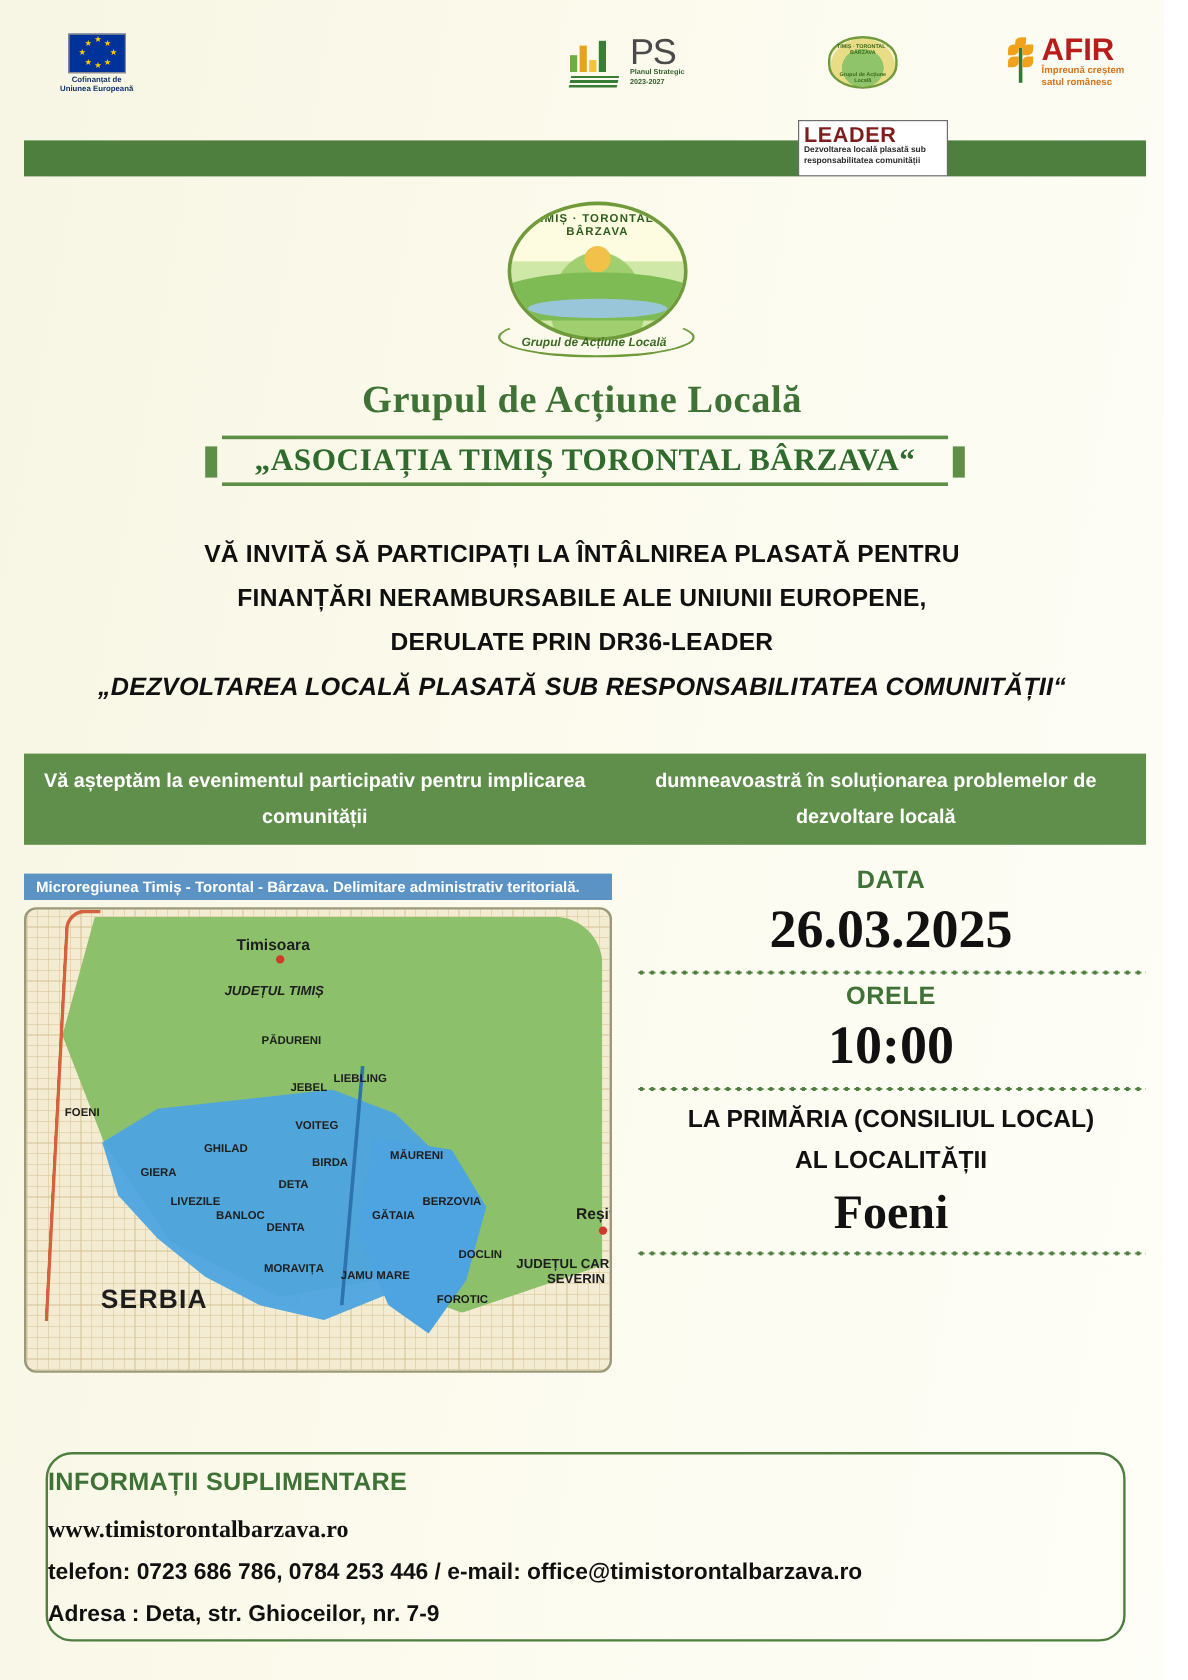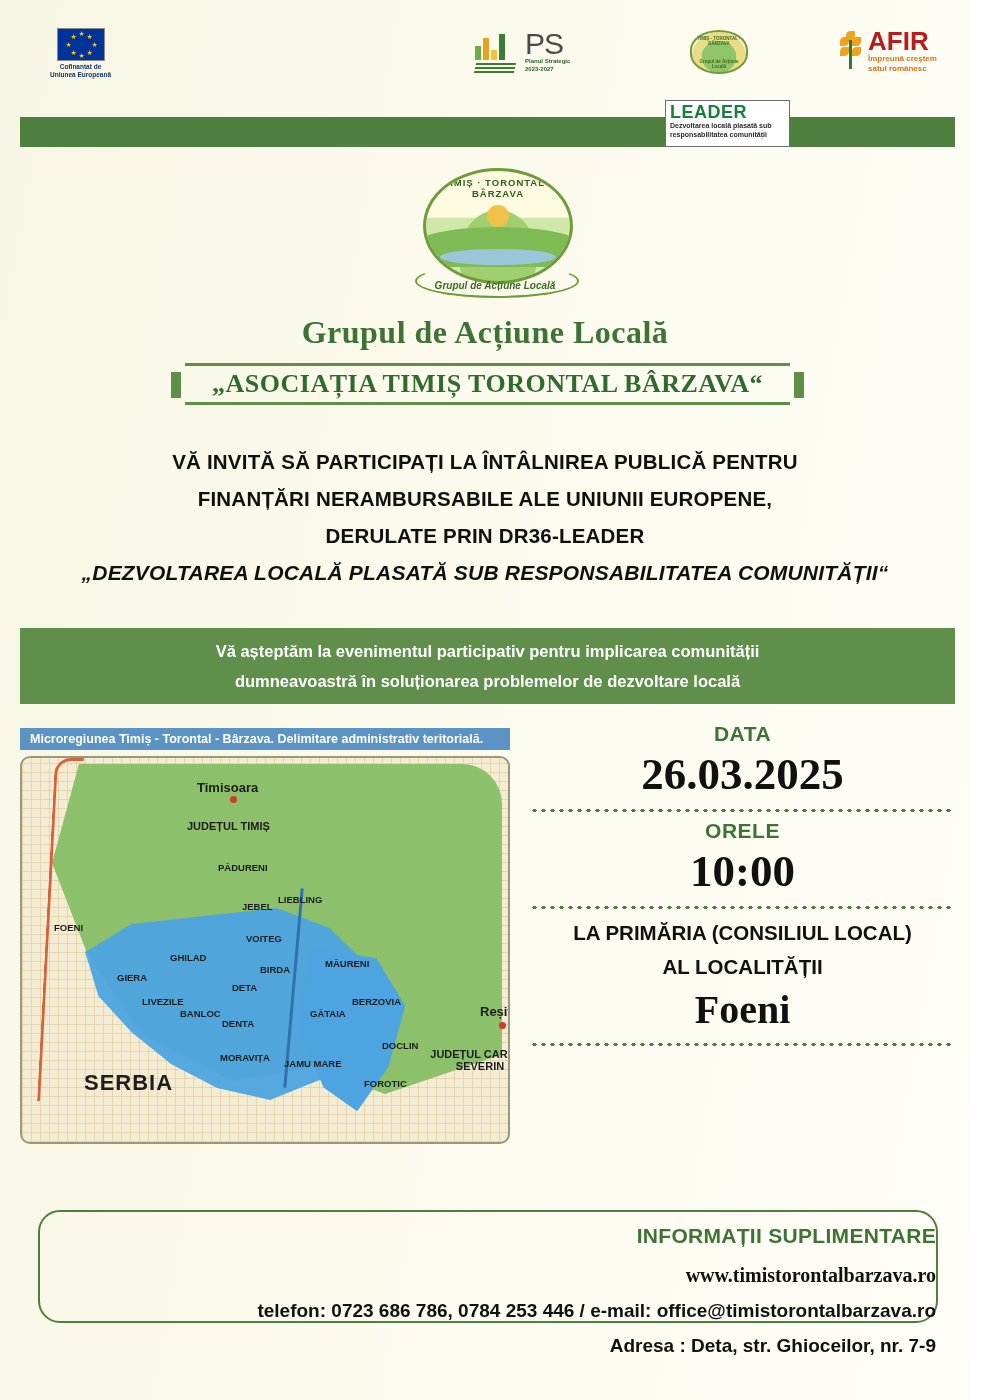--- a/index.html
+++ b/index.html
@@ -193,21 +193,21 @@
     left: 665px; top: 100px;
     width: 125px; height: 47px;
     background: #ffffff;
     border: 1px solid #6d6d6d;
     box-sizing: border-box;
     padding: 2px 4px;
   }
   .leader-title {
     font-size: 18px;
     font-weight: bold;
-    color: #15803d;
+    color: #7f1d1d;
     letter-spacing: 0.5px;
     line-height: 19px;
   }
   .leader-sub {
     font-size: 7px;
     color: #2c2c2c;
     line-height: 1.25;
     font-weight: bold;
   }
 
@@ -337,21 +337,21 @@
     font-size: 21px;
   }
 
   
   .msg-box {
     position: absolute;
     left: 20px; top: 628px;
     width: 935px; height: 76px;
     background: #5f8f4a;
     display: flex;
-    flex-direction: column;
+    flex-direction: row;
     align-items: center;
     justify-content: center;
   }
   .msg-line {
     color: #ffffff;
     font-size: 16.5px;
     font-weight: bold;
     line-height: 30px;
     text-align: center;
   }
@@ -489,26 +489,26 @@
     margin: 6px 0;
     background-image: radial-gradient(#4f7f3f 40%, transparent 41%);
     background-size: 9px 5px;
     background-repeat: repeat-x;
   }
 
   
   .footer-box {
     position: absolute;
     left: 38px; top: 1210px;
-    width: 900px; height: 113px;
+    width: 900px; height: 158px;
     border: 2px solid #4f7f3f;
     border-radius: 22px;
     box-sizing: border-box;
     padding-top: 12px;
-    text-align: right;
+    text-align: left;
   }
   .footer-title {
     color: #3f7336;
     font-size: 21px;
     font-weight: bold;
     letter-spacing: 0.3px;
     margin-bottom: 10px;
   }
   .footer-line {
     color: #101010;
@@ -614,42 +614,42 @@
     <div class="emblem-ring2"></div>
     <div class="emblem-bottomtext">Grupul de Acțiune Locală</div>
   </div>
 
   <div class="gal-title">Grupul de Acțiune Locală</div>
   <div class="assoc-band">
     <div class="assoc-title">„ASOCIAȚIA TIMIȘ TORONTAL BÂRZAVA“</div>
   </div>
 
   <div class="invite">
-    <div>VĂ  INVITĂ SĂ PARTICIPAȚI LA ÎNTÂLNIREA PUBLICĂ PENTRU</div>
+    <div>VĂ  INVITĂ SĂ PARTICIPAȚI LA ÎNTÂLNIREA PLASATĂ PENTRU</div>
     <div>FINANȚĂRI  NERAMBURSABILE  ALE UNIUNII EUROPENE,</div>
     <div>DERULATE  PRIN DR36-LEADER</div>
     <div class="l4">„DEZVOLTAREA LOCALĂ PLASATĂ SUB RESPONSABILITATEA COMUNITĂȚII“</div>
   </div>
 
   <div class="msg-box">
     <div class="msg-line">Vă așteptăm la evenimentul participativ pentru implicarea comunității</div>
     <div class="msg-line">dumneavoastră în soluționarea problemelor de dezvoltare locală</div>
   </div>
 
   <div class="map-caption">Microregiunea Timiș - Torontal - Bârzava. Delimitare administrativ teritorială.</div>
   <div class="map-frame">
     <div class="map-green"></div>
     <div class="map-blue"></div>
     <div class="map-blue2"></div>
     <div class="map-border"></div>
     <div class="map-river"></div>
 
     <div class="map-city-dot" style="left:208px; top:38px;"></div>
     <div class="map-label big" style="left:175px; top:22px;">Timisoara</div>
-    <div class="map-label county" style="left:165px; top:62px;">JUDEȚUL TIMIȘ</div>
+    <div class="map-label county" style="left:165px; top:62px;font-style:italic;">JUDEȚUL TIMIȘ</div>
 
     <div class="map-label" style="left:196px; top:104px;">PĂDURENI</div>
     <div class="map-label" style="left:220px; top:143px;">JEBEL</div>
     <div class="map-label" style="left:256px; top:136px;">LIEBLING</div>
     <div class="map-label" style="left:224px; top:175px;">VOITEG</div>
     <div class="map-label" style="left:32px; top:164px;">FOENI</div>
     <div class="map-label" style="left:148px; top:194px;">GHILAD</div>
     <div class="map-label" style="left:238px; top:206px;">BIRDA</div>
     <div class="map-label" style="left:303px; top:200px;">MĂURENI</div>
     <div class="map-label" style="left:95px; top:214px;">GIERA</div>

